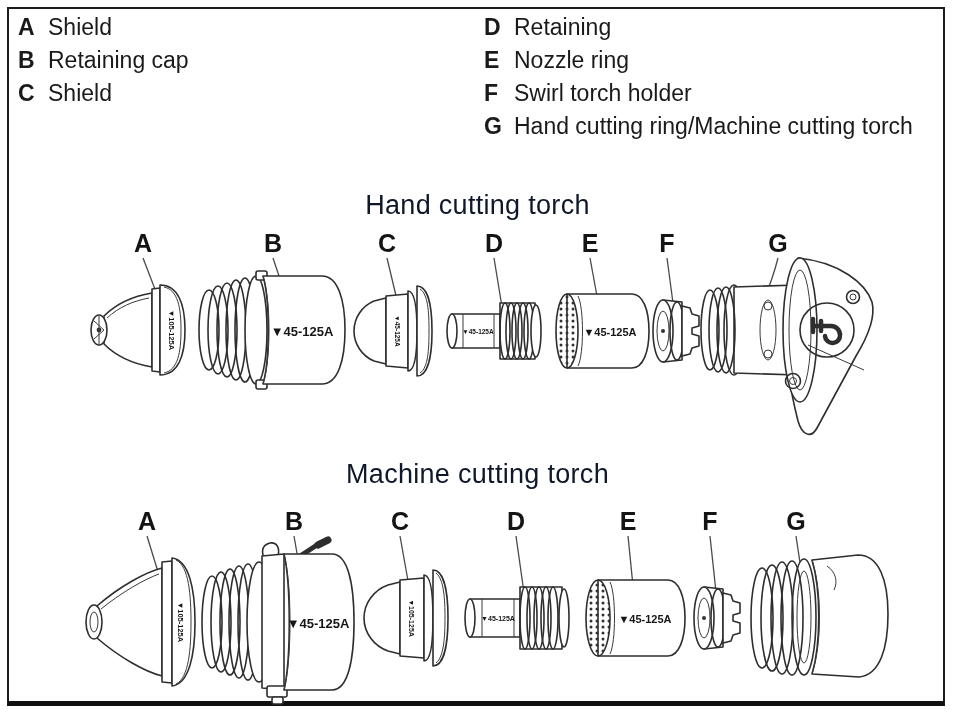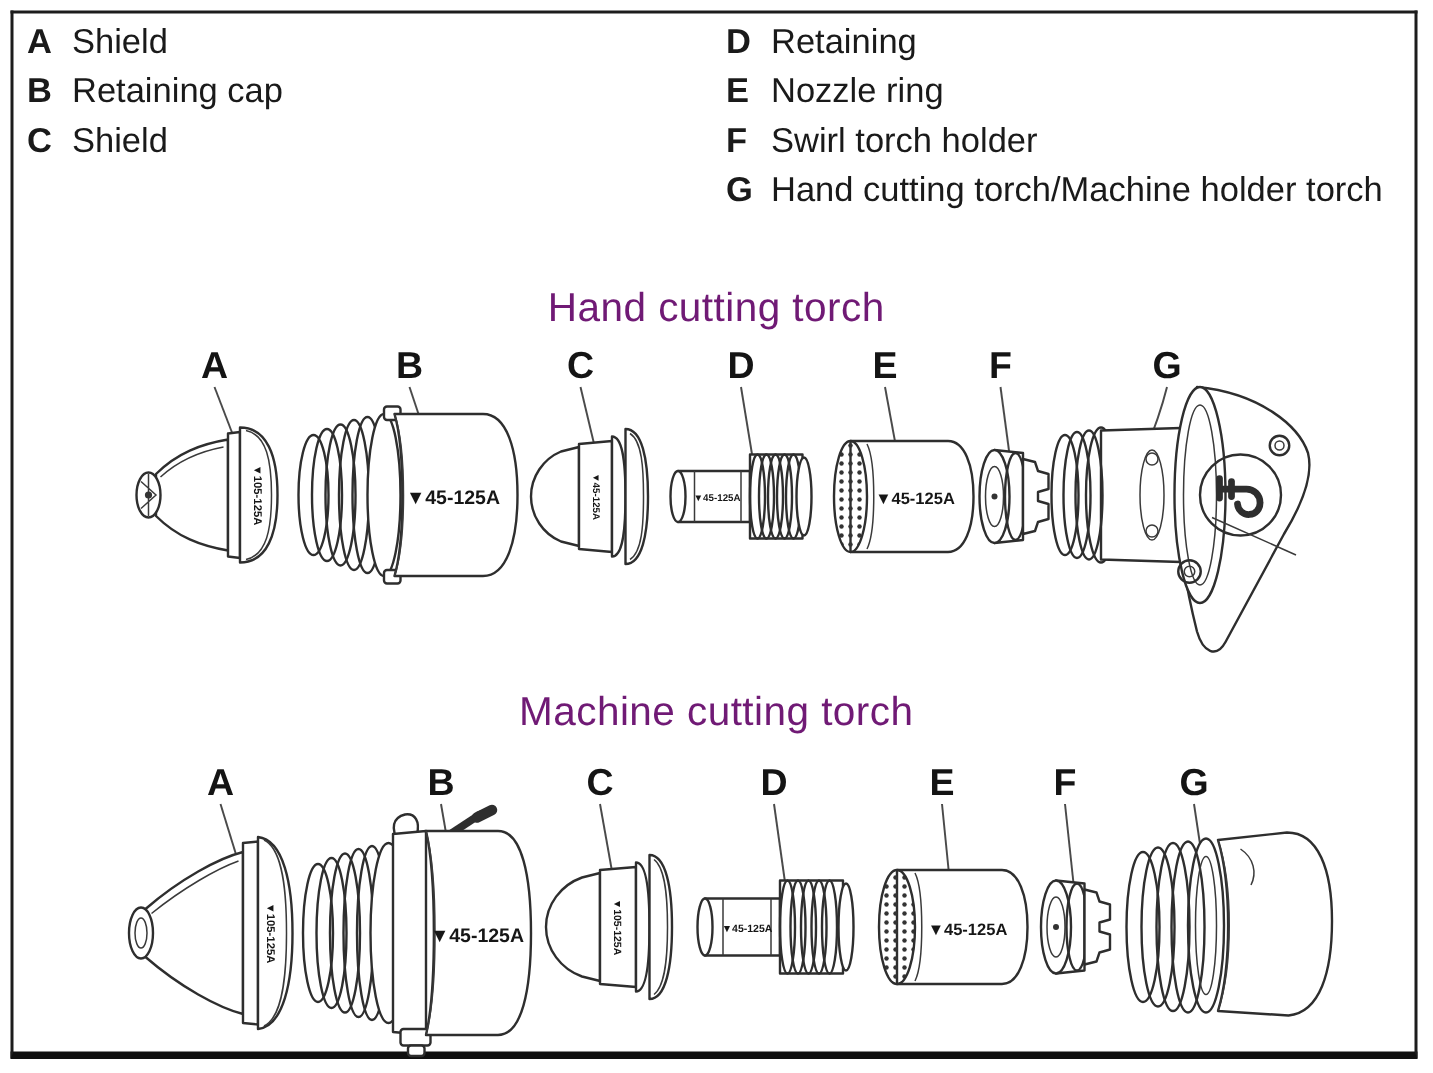--- a/index.html
+++ b/index.html
@@ -4,21 +4,21 @@
 <style>
   html,body{margin:0;padding:0;background:#ffffff;}
   body{width:955px;height:715px;position:relative;font-family:"Liberation Sans",sans-serif;color:#1a1a1a;overflow:hidden;}
   .frame{position:absolute;left:7px;top:7px;width:938px;height:699px;border:2px solid #1c1c1c;border-bottom:5px solid #101010;box-sizing:border-box;}
   .legend{position:absolute;top:11px;font-size:23px;line-height:33px;}
   .legend-col-left{left:18px;width:430px;}
   .legend-col-right{left:484px;width:446px;}
   .legend-row{display:flex;align-items:flex-start;}
   .legend-key{font-weight:bold;width:30px;flex:0 0 30px;letter-spacing:.5px;}
   .legend-label{flex:1;max-width:412px;}
-  .section-title{position:absolute;left:0;right:0;text-align:center;font-size:27px;color:#701a75;letter-spacing:.3px;}
+  .section-title{position:absolute;left:0;right:0;text-align:center;font-size:27px;color:#0f172a;letter-spacing:.3px;}
   #hand-title{top:190px;}
   #machine-title{top:459px;}
   svg{position:absolute;left:0;top:0;}
   svg text.part-letter{font-family:"Liberation Sans",sans-serif;font-size:25px;font-weight:bold;fill:#141414;text-anchor:middle;}
   svg text.marking{font-family:"Liberation Sans",sans-serif;font-weight:bold;fill:#161616;text-anchor:middle;}
   .ln{stroke:#2e2e2e;fill:none;stroke-width:1.6;stroke-linejoin:round;stroke-linecap:round;}
   .lnf{stroke:#2e2e2e;fill:#ffffff;stroke-width:1.6;stroke-linejoin:round;}
   .thin{stroke:#3a3a3a;fill:none;stroke-width:1;}
   .leader{stroke:#4a4a4a;stroke-width:1.3;fill:none;}
 </style>
@@ -50,21 +50,21 @@
   <div class="legend-row">
     <span class="legend-key">E</span>
     <span class="legend-label">Nozzle ring</span>
   </div>
   <div class="legend-row">
     <span class="legend-key">F</span>
     <span class="legend-label">Swirl torch holder</span>
   </div>
   <div class="legend-row">
     <span class="legend-key">G</span>
-    <span class="legend-label">Hand cutting torch/Machine holder torch</span>
+    <span class="legend-label">Hand cutting ring/Machine cutting torch</span>
   </div>
 </div>
 
 <div class="section-title" id="hand-title">Hand cutting torch</div>
 <div class="section-title" id="machine-title">Machine cutting torch</div>
 
 <svg width="955" height="715" viewBox="0 0 955 715" xmlns="http://www.w3.org/2000/svg">
   <defs>
     <pattern id="kn" patternUnits="userSpaceOnUse" width="6" height="6">
       <circle cx="3" cy="3" r="1.5" fill="#333"></circle>

